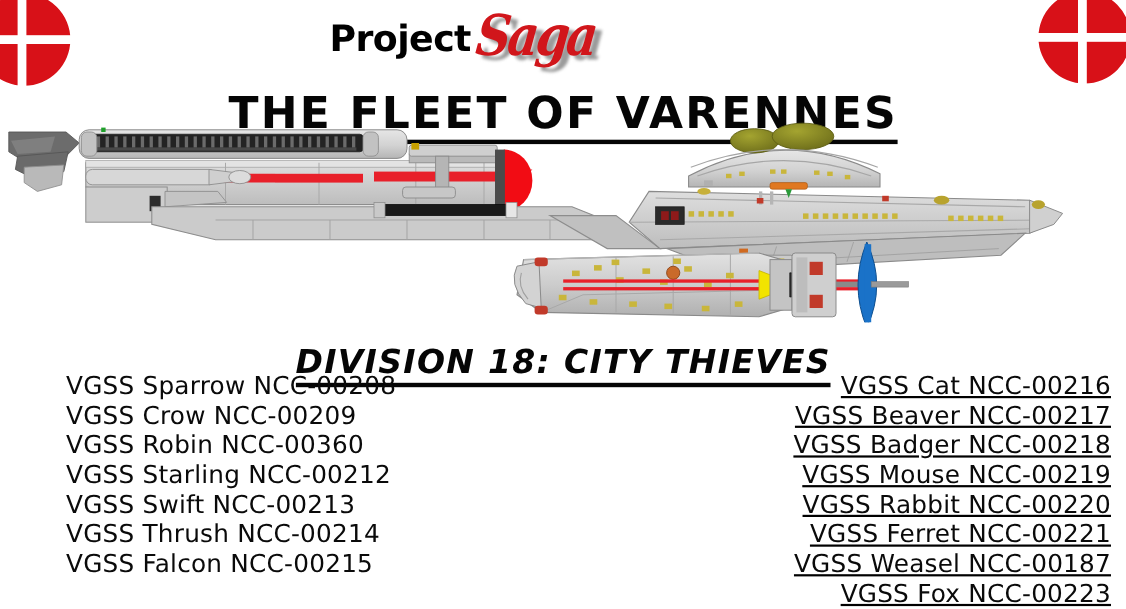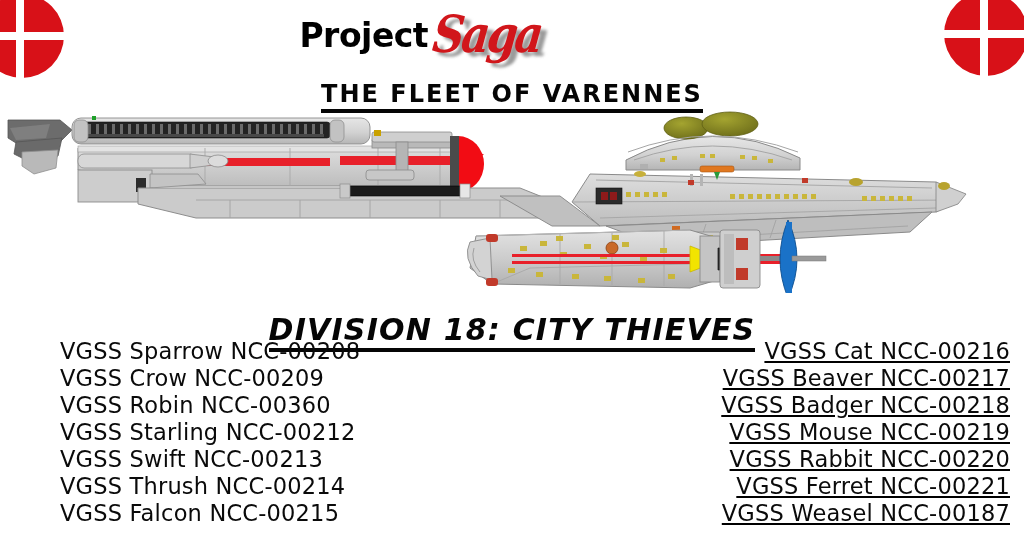--- a/index.html
+++ b/index.html
@@ -90,21 +90,21 @@
     color: #050505;
   }
   .heading span.txt {
     display: inline-block;
     border-bottom: 4px solid #050505;
     padding-bottom: 1px;
     transform: scaleX(1.0);
   }
   #title-fleet {
     top: 80px;
-    font-size: 24px;
+    font-size: 40px;
     letter-spacing: 2.0px;
   }
   #title-division {
     top: 312px;
     font-size: 30px;
     letter-spacing: 1.2px;
     font-style: italic;
   }
 
   
@@ -444,14 +444,15 @@
     <div class="ship-entry">VGSS Falcon NCC-00215</div>
   </div>
   <div class="roster-col right">
     <div class="ship-entry">VGSS Cat NCC-00216</div>
     <div class="ship-entry">VGSS Beaver NCC-00217</div>
     <div class="ship-entry">VGSS Badger NCC-00218</div>
     <div class="ship-entry">VGSS Mouse NCC-00219</div>
     <div class="ship-entry">VGSS Rabbit NCC-00220</div>
     <div class="ship-entry">VGSS Ferret NCC-00221</div>
     <div class="ship-entry">VGSS Weasel NCC-00187</div>
+    <div class="ship-entry">VGSS Fox NCC-00223</div>
   </div>
 </div>
 
 </body></html>

